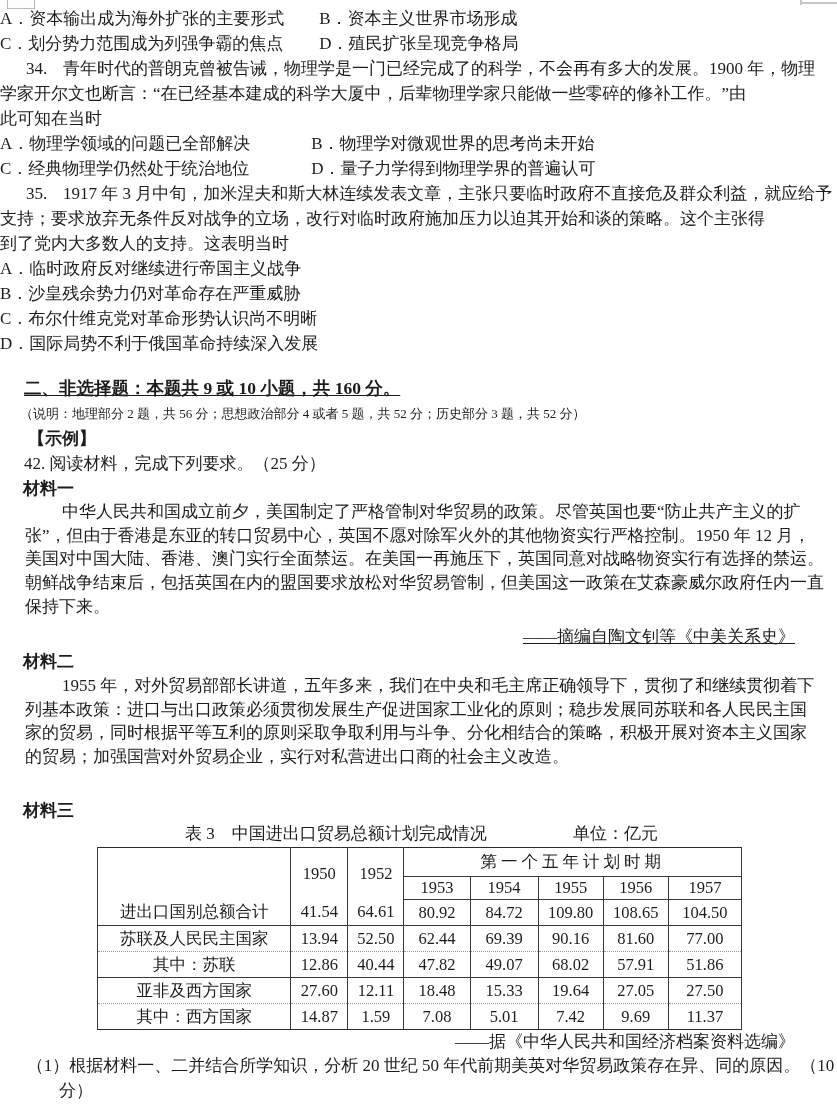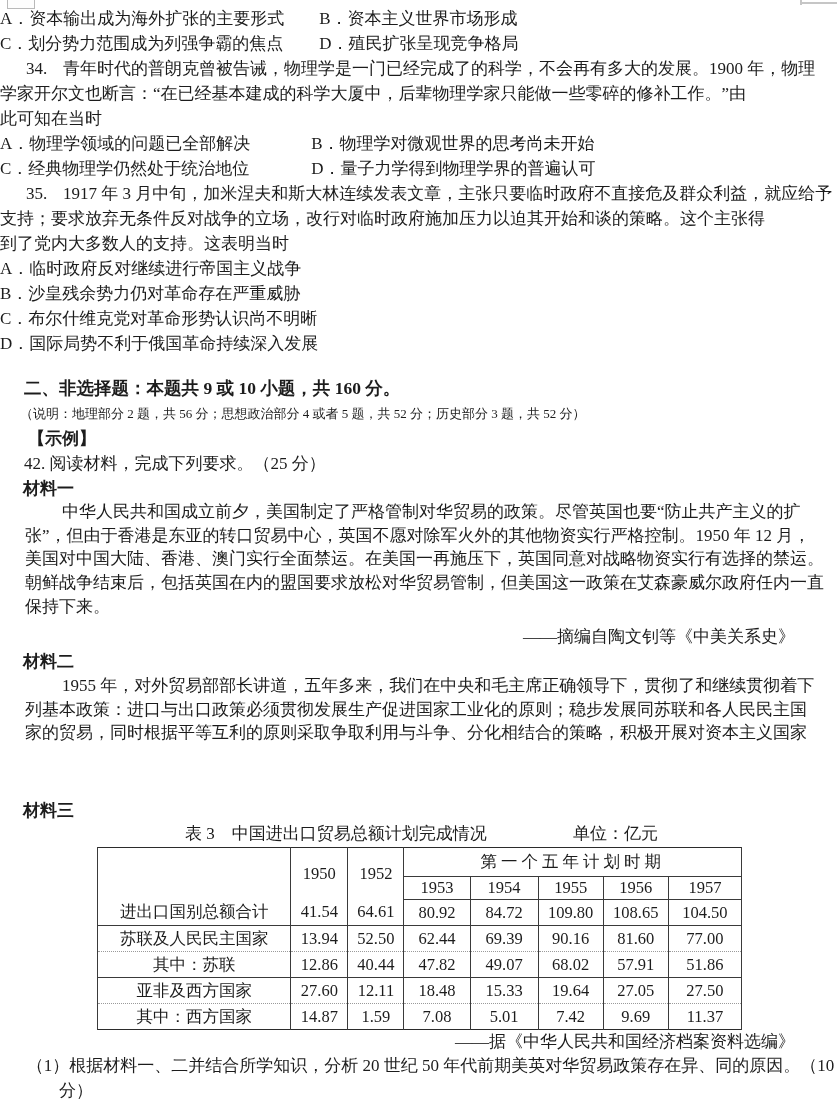--- a/index.html
+++ b/index.html
@@ -17,21 +17,21 @@
   .artifact-tr-tick{position:absolute;left:800px;top:0;width:2px;height:5px;background:#c6c6c6;}
 
   .abs{position:absolute;left:0;right:0;}
   .qline{height:25px;line-height:25px;font-size:17px;white-space:nowrap;}
   .qfirst{padding-left:26px;}
   .qnum{display:inline-block;width:37px;}
   .optrow .col-a{display:inline-block;}
   .w315{width:315px;}
   .w307{width:307px;}
 
-  .sec-heading{font-weight:bold;font-size:17.5px;padding-left:24px;height:25px;line-height:25px;white-space:nowrap;}
+  .sec-heading{font-weight:bold;font-size:17.5px;padding-left:24px;height:25px;line-height:25px;white-space:nowrap;text-decoration:underline;}
   .sec-note{font-size:13px;padding-left:20px;height:25px;line-height:25px;white-space:nowrap;}
   .sec-example{font-weight:bold;font-size:17px;padding-left:24px;height:25px;line-height:25px;}
   .q42-line{font-size:17px;padding-left:24px;height:25px;line-height:25px;}
 
   .mat-label{font-weight:bold;font-size:17px;padding-left:23px;height:24px;line-height:24px;}
   .mat-body{padding-left:25px;font-size:17px;}
   .mat-body .mline{height:23.7px;line-height:23.7px;white-space:nowrap;}
   .mat-body .mline.indent{text-indent:37px;}
   .attr{font-size:17px;text-align:right;padding-right:42px;height:25px;line-height:25px;white-space:nowrap;}
 
@@ -106,27 +106,28 @@
   <div class="abs q42-line" style="top:451px;">42. 阅读材料，完成下列要求。（25 分）</div>
 
   <div class="abs mat-label" style="top:477px;">材料一</div>
   <div class="abs mat-body" style="top:500px;">
     <div class="mline indent">中华人民共和国成立前夕，美国制定了严格管制对华贸易的政策。尽管英国也要“防止共产主义的扩</div>
     <div class="mline">张”，但由于香港是东亚的转口贸易中心，英国不愿对除军火外的其他物资实行严格控制。1950 年 12 月，</div>
     <div class="mline">美国对中国大陆、香港、澳门实行全面禁运。在美国一再施压下，英国同意对战略物资实行有选择的禁运。</div>
     <div class="mline">朝鲜战争结束后，包括英国在内的盟国要求放松对华贸易管制，但美国这一政策在艾森豪威尔政府任内一直</div>
     <div class="mline">保持下来。</div>
   </div>
-  <div class="abs attr" style="top:624px;">——摘编自陶文钊等《中美关系史》</div>
+  <div class="abs attr" style="top:624px;text-decoration:underline;">——摘编自陶文钊等《中美关系史》</div>
 
   <div class="abs mat-label" style="top:650px;">材料二</div>
   <div class="abs mat-body" style="top:674px;">
     <div class="mline indent">1955 年，对外贸易部部长讲道，五年多来，我们在中央和毛主席正确领导下，贯彻了和继续贯彻着下</div>
     <div class="mline">列基本政策：进口与出口政策必须贯彻发展生产促进国家工业化的原则；稳步发展同苏联和各人民民主国</div>
     <div class="mline">家的贸易，同时根据平等互利的原则采取争取利用与斗争、分化相结合的策略，积极开展对资本主义国家</div>
+    <div class="mline">的贸易；加强国营对外贸易企业，实行对私营进出口商的社会主义改造。</div>
   </div>
 
   <div class="abs mat-label" style="top:799px;">材料三</div>
   <div class="abs tbl-title-row" style="top:823px;">
     <span>表 3　中国进出口贸易总额计划完成情况</span>
     <span class="unit">单位：亿元</span>
   </div>
 
   <div class="abs" style="top:847px;left:97px;right:auto;">
     <table class="data">

